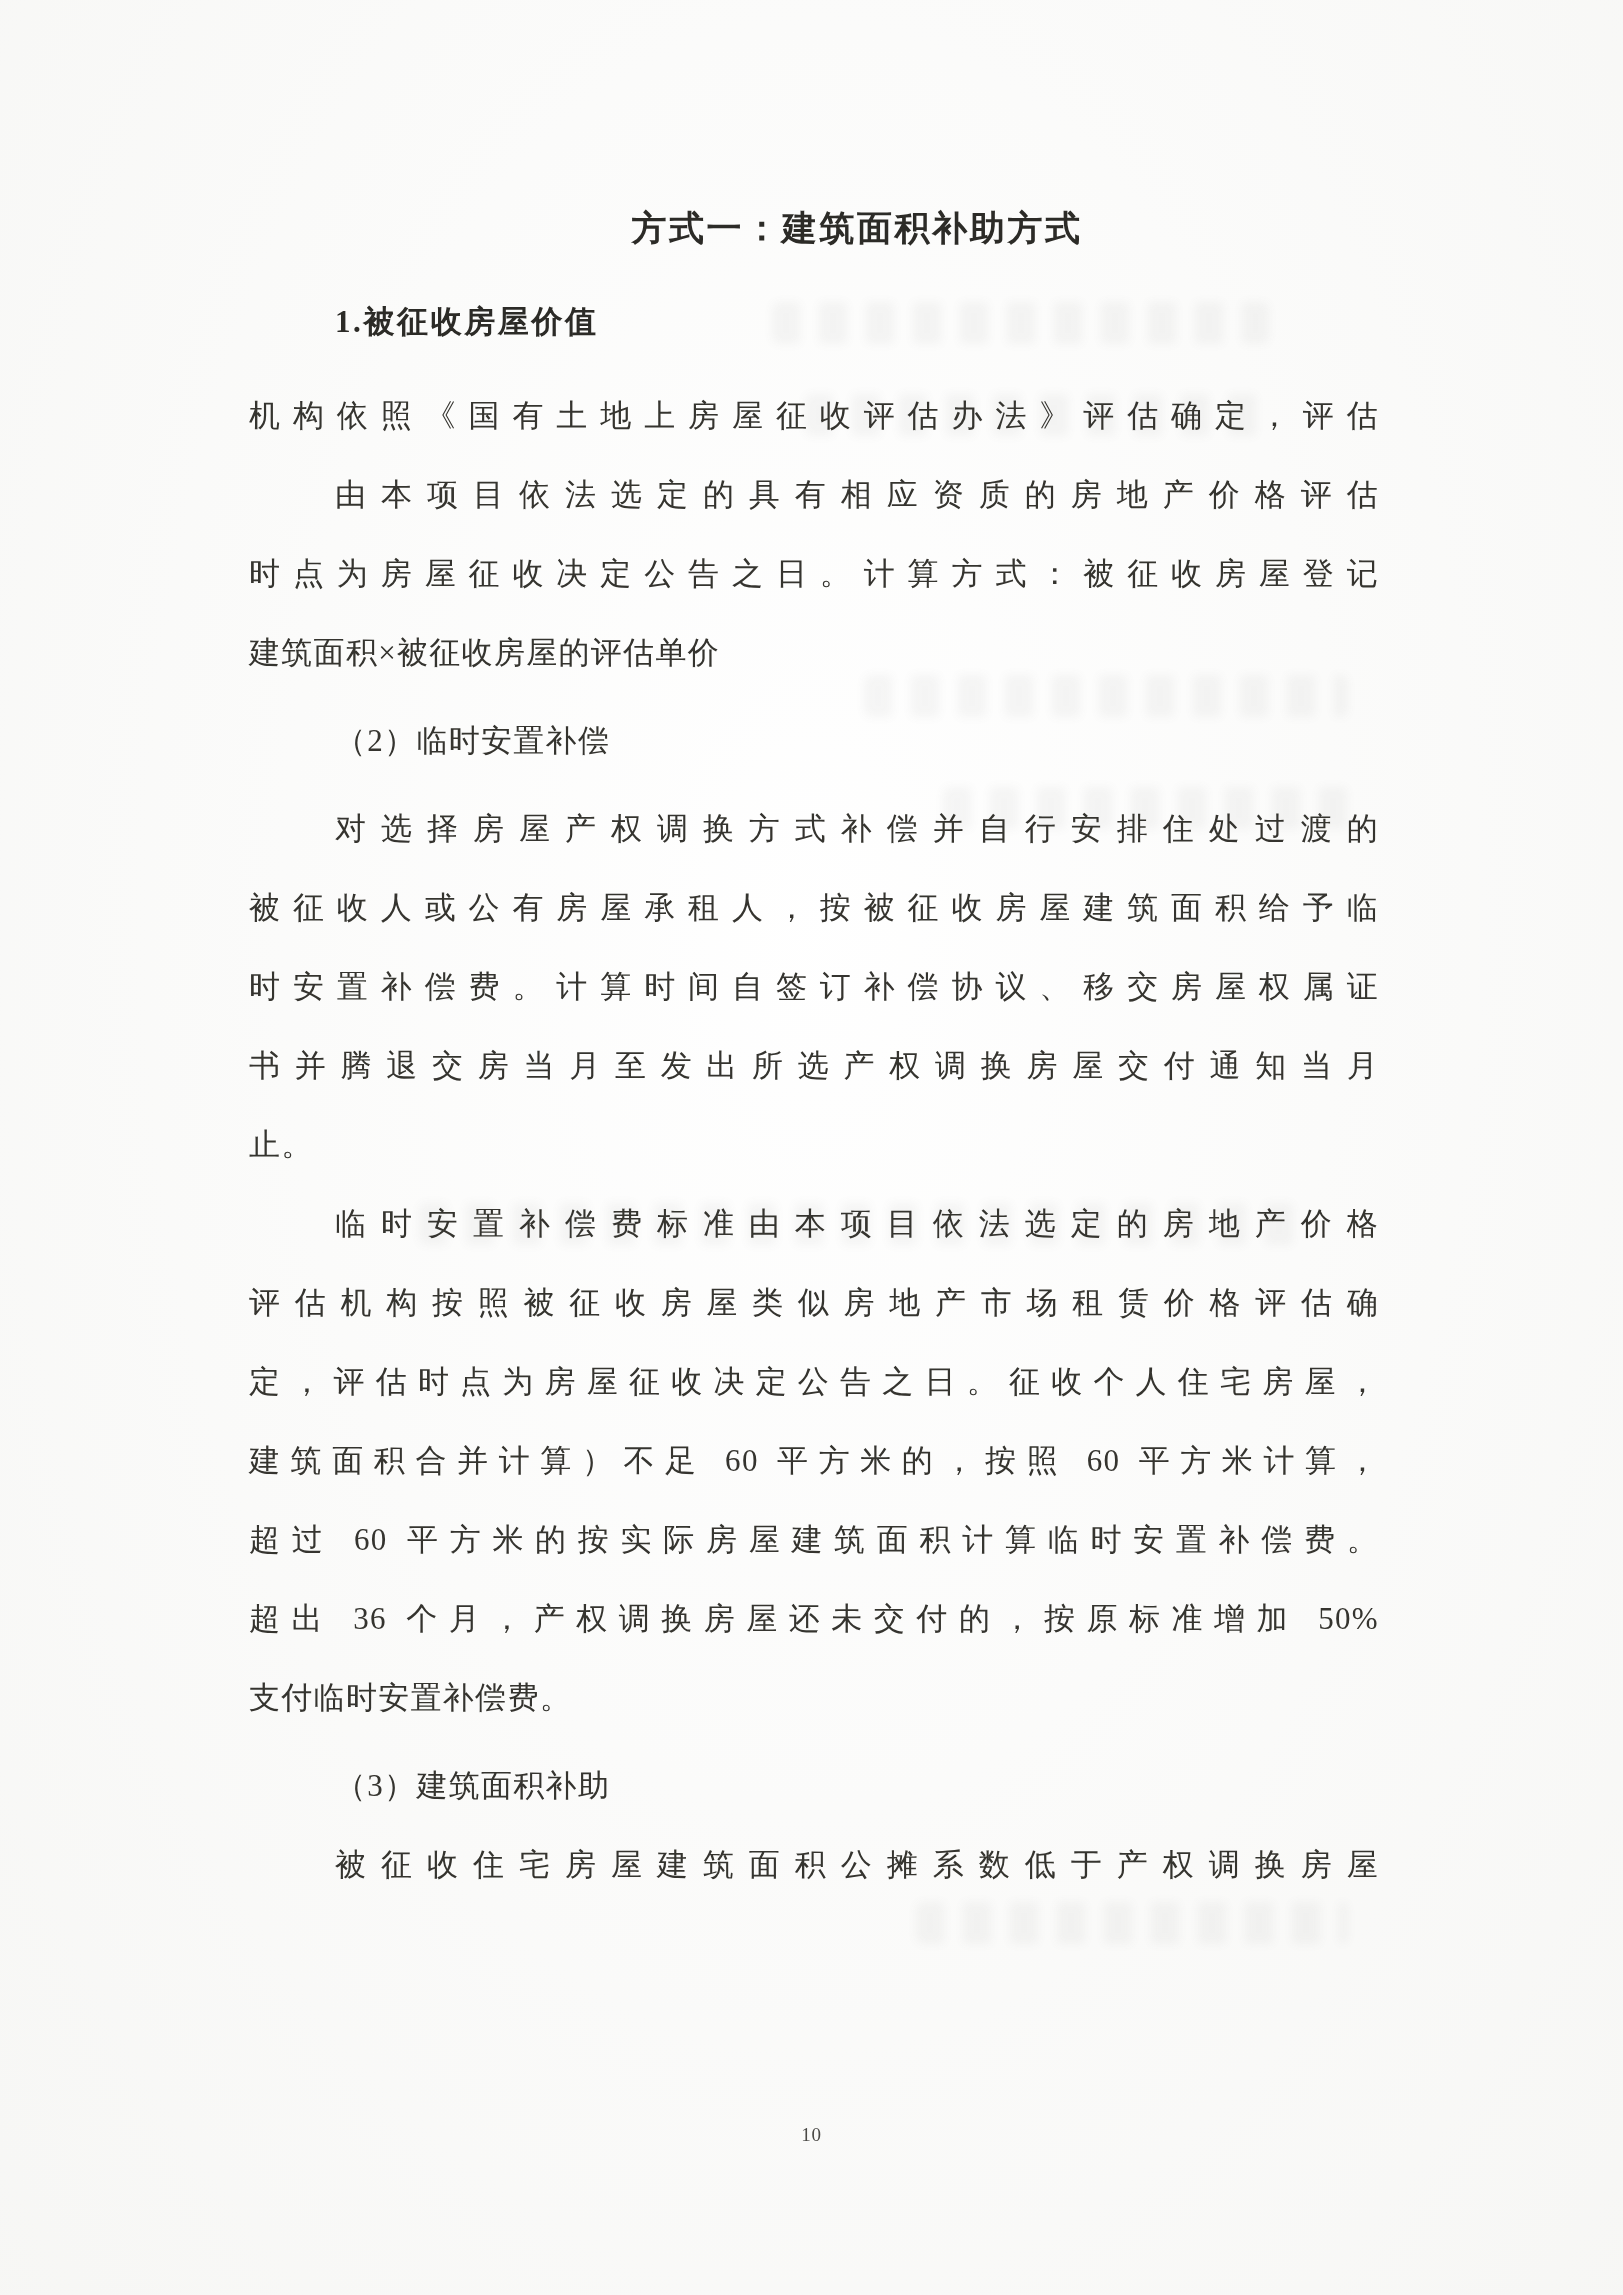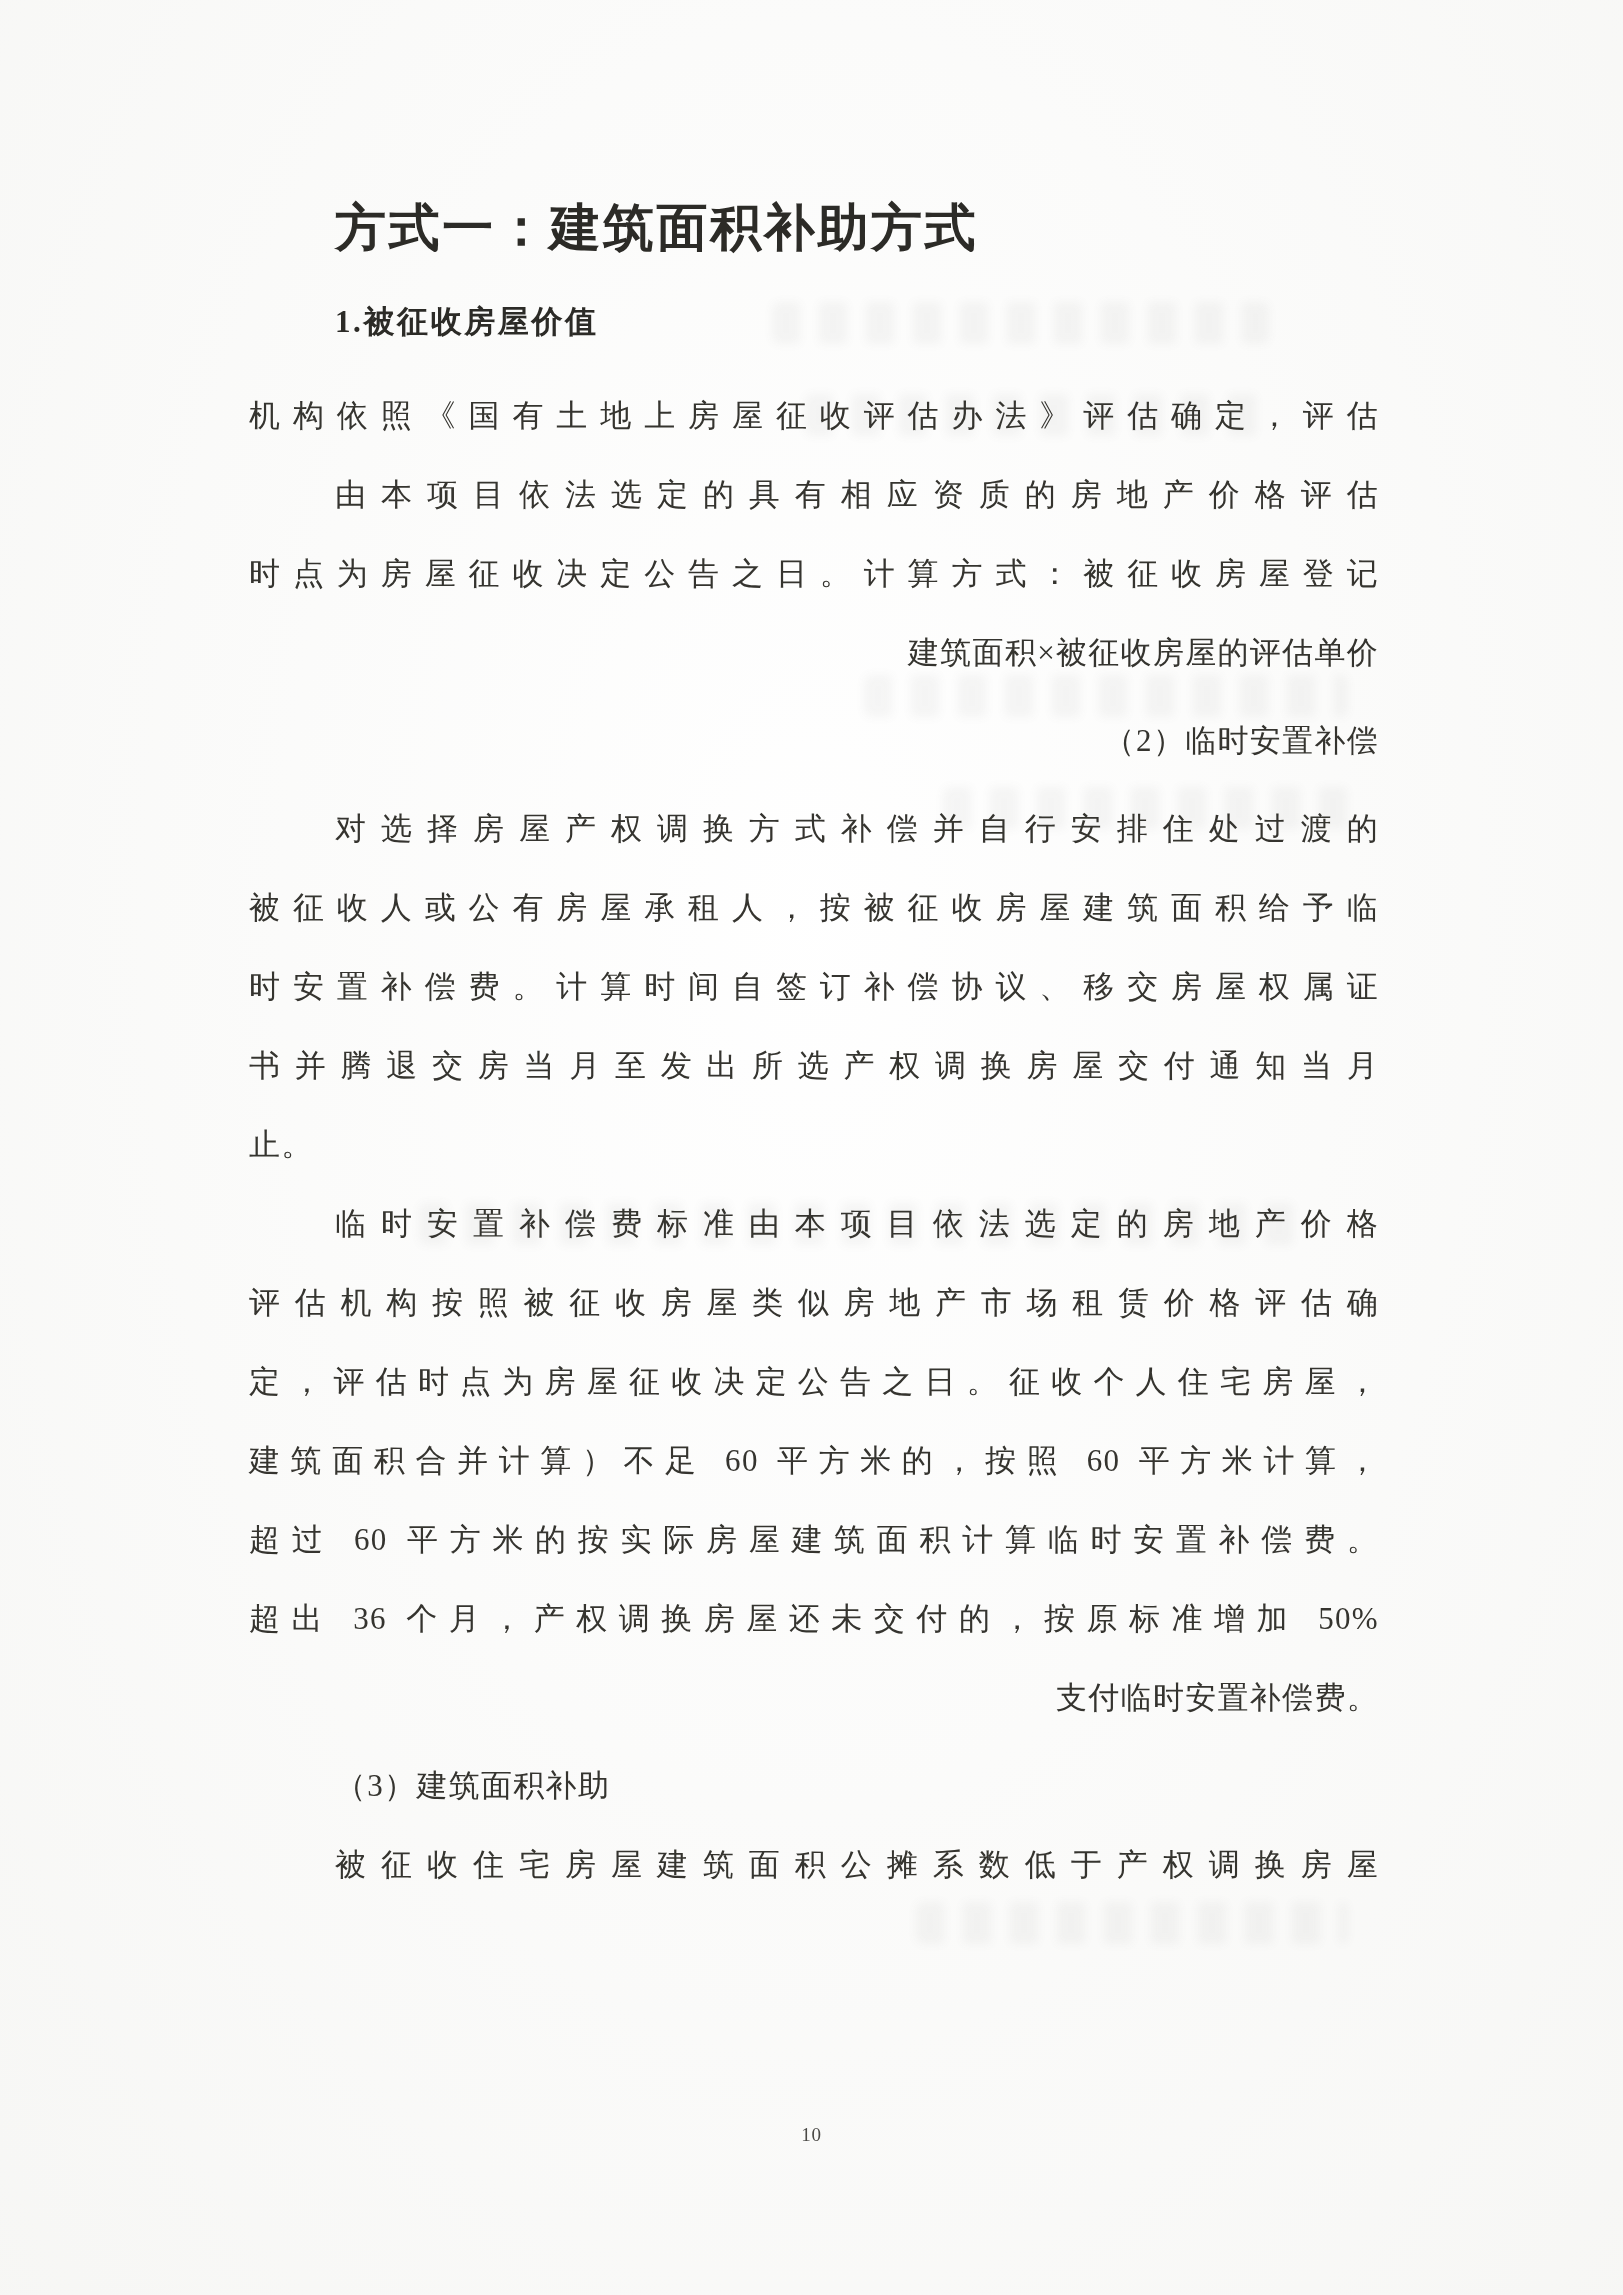--- a/index.html
+++ b/index.html
@@ -36,23 +36,23 @@
     white-space: normal;
     text-align: justify;
     text-align-last: justify;
   }
   .indent { text-indent: 86px; }
   .bold {
     font-weight: 700;
     letter-spacing: 2.6px;
     color: #2c2b27;
   }
-  .title-line { font-size: 51px; }
+  .title-line { font-size: 35px; text-align: center; }
   .gap-after { margin-bottom: 14.4px; }
-  .gap-after-sm { margin-bottom: 9.2px; text-align: right; }
+  .gap-after-sm { margin-bottom: 9.2px; }
   .footer {
     position: absolute;
     left: 0;
     top: 2102px;
     width: 100%;
     text-align: center;
     font-size: 19px;
     line-height: 65px;
     letter-spacing: 0.7px;
     color: #4a4945;

